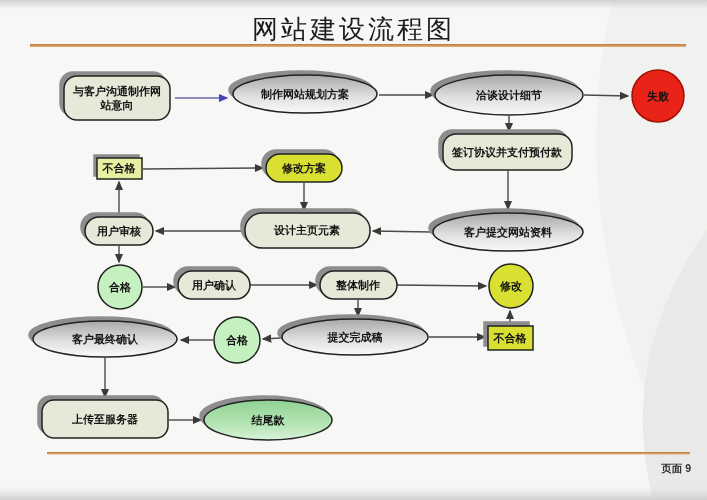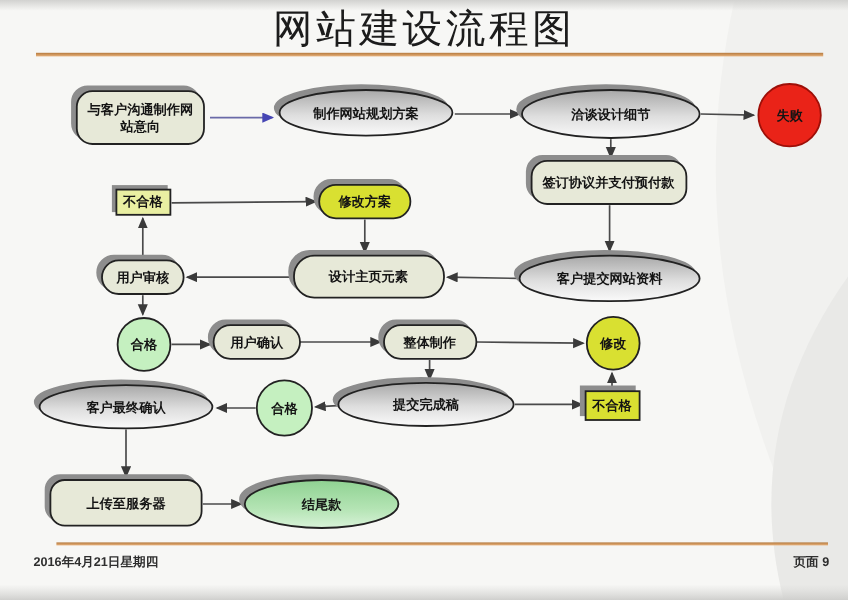--- a/index.html
+++ b/index.html
@@ -3,23 +3,23 @@
 <meta charset="utf-8">
 <style>
   html,body { margin:0; padding:0; }
   .page {
     position:relative; width:707px; height:500px; overflow:hidden;
     background:#f7f7f5;
     font-family:"Liberation Sans","DejaVu Sans",sans-serif;
   }
   .bg-svg, .flow-svg { position:absolute; left:0; top:0; }
   .slide-title {
-    position:absolute; top:2px; left:0; right:0; text-align:center;
+    position:absolute; top:12px; left:0; right:0; text-align:center;
     font-family:"Liberation Serif","DejaVu Serif",serif;
-    font-size:33px; letter-spacing:3px; color:#1c1c1c; font-weight:400;
+    font-size:26px; letter-spacing:3px; color:#1c1c1c; font-weight:400;
   }
   .footer-date {
     position:absolute; left:28px; top:462px;
     font-size:10.5px; font-weight:700; color:#2e2e2e;
   }
   .footer-page {
     position:absolute; right:16px; top:462px;
     font-size:10.5px; font-weight:700; color:#2e2e2e;
   }
   
@@ -241,15 +241,14 @@
     </g>
 
     <g>
       <use href="#d-pay" x="-4" y="-4" class="sh"></use>
       <use href="#d-pay" class="f-green-e"></use>
       <text x="268" y="424" class="lbl">结尾款</text>
     </g>
   </svg>
 
   <div class="slide-title">网站建设流程图</div>
-  <div class="footer-date">2016年4月21日星期四</div>
   <div class="footer-page">页面 9</div>
 </div>
 
 </body></html>

